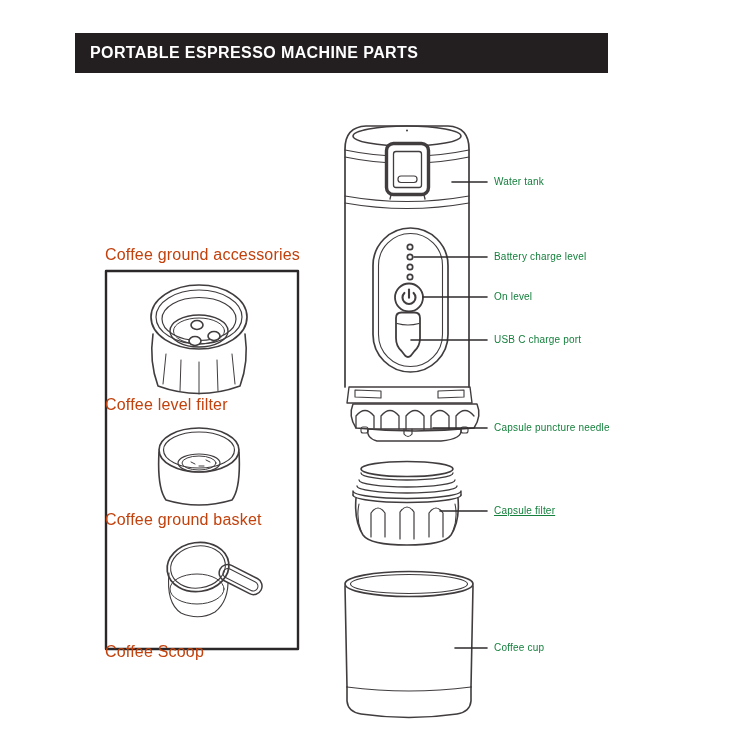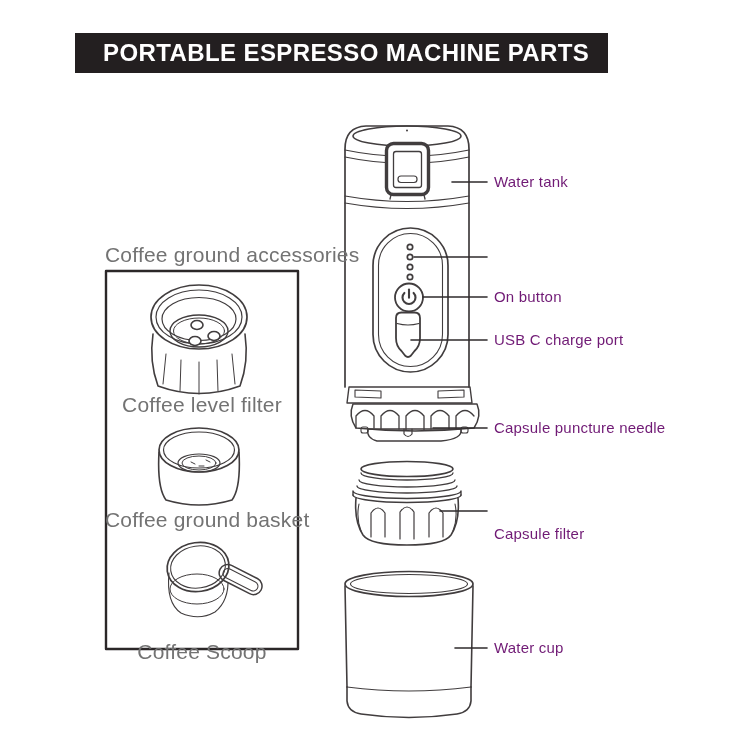--- a/index.html
+++ b/index.html
@@ -3,31 +3,31 @@
 <meta charset="utf-8">
 <style>
   html,body{margin:0;padding:0;background:#fff;}
   .canvas{
     position:relative;width:750px;height:750px;background:#ffffff;
     font-family:"Liberation Sans",sans-serif;overflow:hidden;
   }
   .banner{
     position:absolute;left:75px;top:33px;width:533px;height:40px;
     background:#231f20;color:#ffffff;display:flex;align-items:center;
-    box-sizing:border-box;padding-left:28px;
-    font-size:24px;font-weight:700;letter-spacing:.4px;white-space:nowrap;
+    box-sizing:border-box;padding-left:15px;
+    font-size:16px;font-weight:700;letter-spacing:.4px;white-space:nowrap;
   }
   .art{position:absolute;left:0;top:0;}
   .part-label{
-    position:absolute;left:494px;font-size:15px;line-height:20px;
-    color:#701a75;letter-spacing:.2px;white-space:nowrap;
+    position:absolute;left:494px;font-size:10px;line-height:20px;
+    color:#15803d;letter-spacing:.2px;white-space:nowrap;
   }
   .acc-label{
-    position:absolute;left:105px;width:194px;text-align:center;
-    font-size:21px;line-height:20px;color:#737373;letter-spacing:.2px;white-space:nowrap;
+    position:absolute;left:105px;width:194px;
+    font-size:16px;line-height:20px;color:#c2410c;letter-spacing:.2px;white-space:nowrap;
   }
 </style>
 </head>
 <body>
 
 <div class="canvas">
 
   <svg class="art" width="750" height="750" viewBox="0 0 750 750" fill="none" stroke="#413d3e" stroke-linecap="round" stroke-linejoin="round">
 
     <rect x="106" y="271" width="192" height="378" stroke="#2b2728" stroke-width="2.4"></rect>
@@ -158,19 +158,20 @@
   <div class="banner">
     <span>PORTABLE ESPRESSO MACHINE PARTS</span>
   </div>
 
   <div class="acc-label" style="top:245px;">Coffee ground accessories</div>
   <div class="acc-label" style="top:395px;">Coffee level filter</div>
   <div class="acc-label" style="top:510px;">Coffee ground basket</div>
   <div class="acc-label" style="top:622px;margin-top:20px;">Coffee Scoop</div>
 
   <div class="part-label" style="top:172px;">Water tank</div>
-  <div class="part-label" style="top:287px;">On button</div>
+  <div class="part-label" style="top:247px;">Battery charge level</div>
+  <div class="part-label" style="top:287px;">On level</div>
   <div class="part-label" style="top:418px;">Capsule puncture needle</div>
   <div class="part-label" style="top:330px;">USB C charge port</div>
-  <div class="part-label" style="top:524px;">Capsule filter</div>
-  <div class="part-label" style="top:638px;">Water cup</div>
+  <div class="part-label" style="top:501px;text-decoration:underline;">Capsule filter</div>
+  <div class="part-label" style="top:638px;">Coffee cup</div>
 
 </div>
 
 </body></html>

